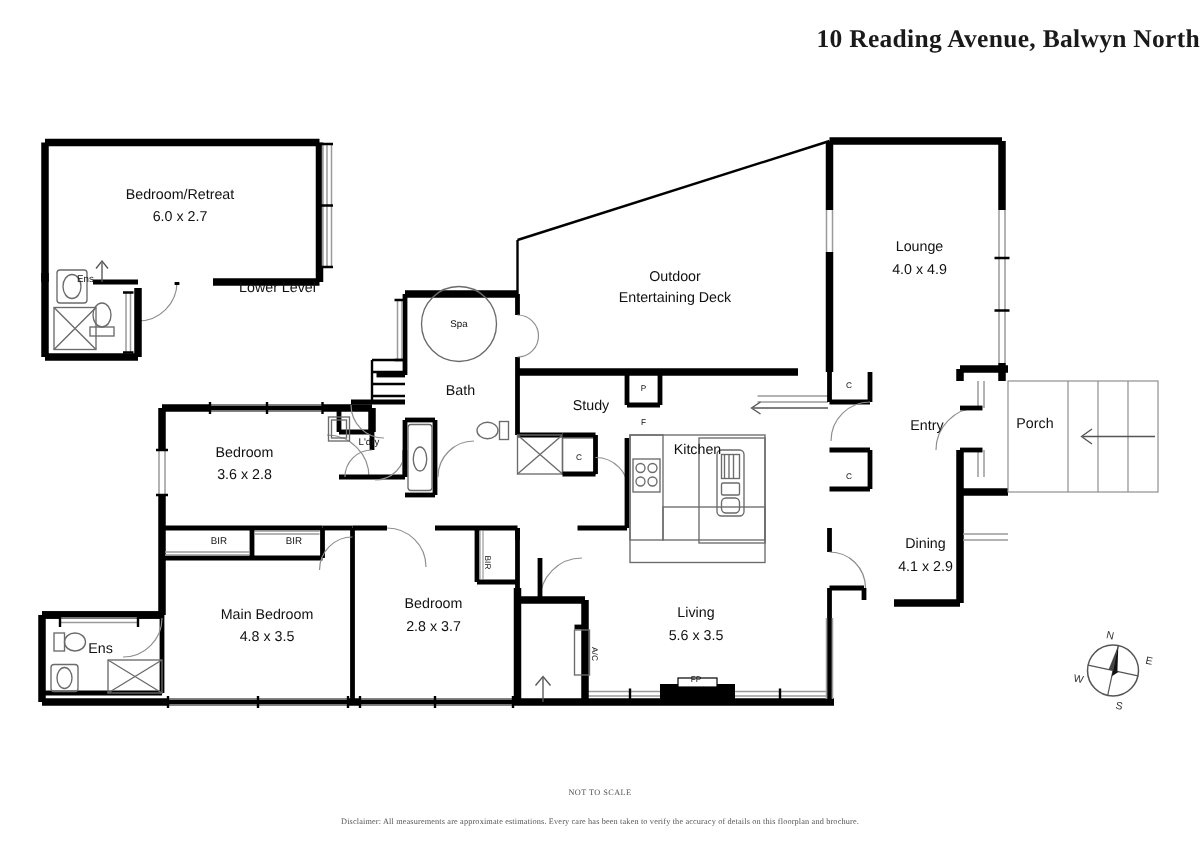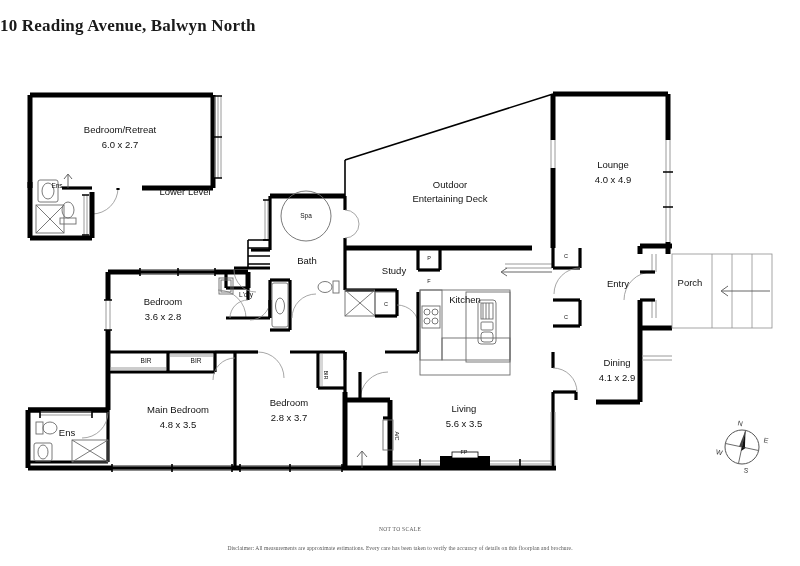--- a/index.html
+++ b/index.html
@@ -21,21 +21,21 @@
     left: 0; top: 0;
     width: 800px;
     height: 566px;
     background: #ffffff;
   }
   .title {
     position: absolute;
     left: 0;
     top: 16px;
     width: 800px;
-    text-align: left;
+    text-align: right;
     font-family: "Liberation Serif", serif;
     font-weight: bold;
     font-size: 17px;
     letter-spacing: 0.2px;
     color: #1a1a1a;
   }
   .footer-scale {
     position: absolute;
     left: 0;
     top: 526px;

